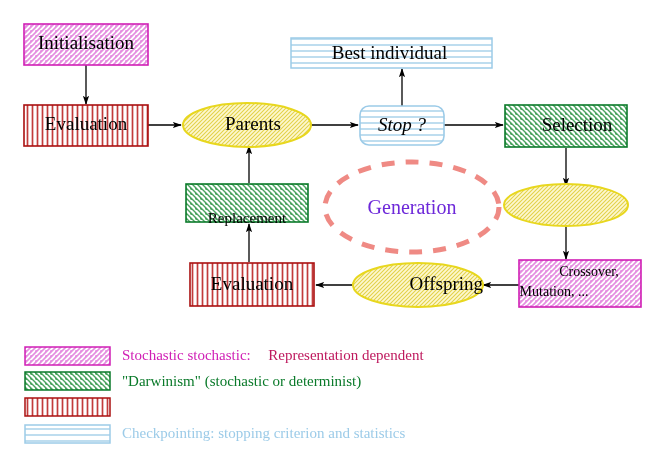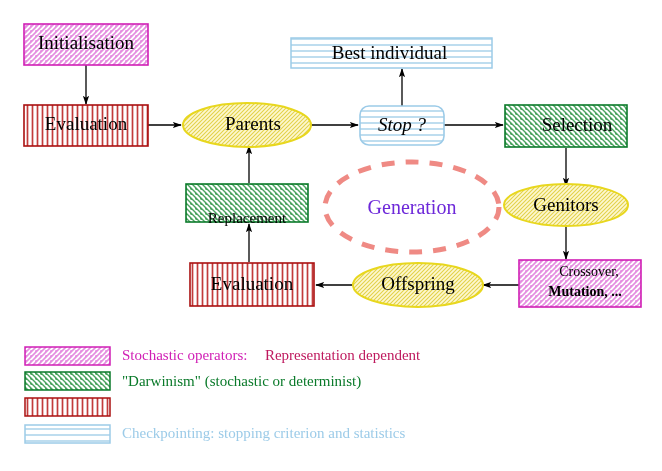--- a/index.html
+++ b/index.html
@@ -105,35 +105,34 @@
 <div class="lbl node-label" style="left:24px;top:114px;width:124px;text-align:center;">Evaluation</div>
 
 <div class="lbl node-label" style="left:183px;top:114px;width:140px;text-align:center;">Parents</div>
 
 <div class="lbl node-label" style="left:360px;top:115px;width:84px;text-align:center;font-style:italic;">Stop ?</div>
 
 <div class="lbl node-label" style="left:291px;top:43px;width:197px;text-align:center;">Best individual</div>
 
 <div class="lbl node-label" style="left:505px;top:115px;width:144px;text-align:center;">Selection</div>
 
-<div class="lbl node-label" style="left:504px;top:195px;width:124px;text-align:center;">Genitors</div>
 
 <div class="lbl node-label small" style="left:519px;top:265px;width:140px;text-align:center;">Crossover,</div>
-<div class="lbl node-label small" style="left:524px;top:285px;width:122px;text-align:center;font-weight:bold;">Mutation, ...</div>
+<div class="lbl node-label small" style="left:493px;top:285px;width:122px;text-align:center;">Mutation, ...</div>
 
-<div class="lbl node-label" style="left:353px;top:274px;width:130px;text-align:center;">Offspring</div>
+<div class="lbl node-label" style="left:353px;top:274px;width:130px;text-align:right;">Offspring</div>
 
 <div class="lbl node-label" style="left:190px;top:274px;width:124px;text-align:center;">Evaluation</div>
 
 <div class="lbl node-label small" style="left:186px;top:195px;width:122px;text-align:center;font-size:15px;margin-top:16px;">Replacement</div>
 
 <div class="lbl gen-label" style="left:325px;top:197px;width:174px;text-align:center;">Generation</div>
 
 <div class="lbl legend-text" style="left:122px;top:348px;">
-  <span class="c-mag">Stochastic operators:</span>
+  <span class="c-mag">Stochastic stochastic:</span>
   <span style="display:inline-block;width:10px;"></span>
   <span class="c-gold">Representation dependent</span>
 </div>
 
 <div class="lbl legend-text c-green" style="left:122px;top:374px;">"Darwinism" (stochastic or determinist)</div>
 
 
 <div class="lbl legend-text c-blue" style="left:122px;top:426px;">Checkpointing: stopping criterion and statistics</div>
 
 </div>

